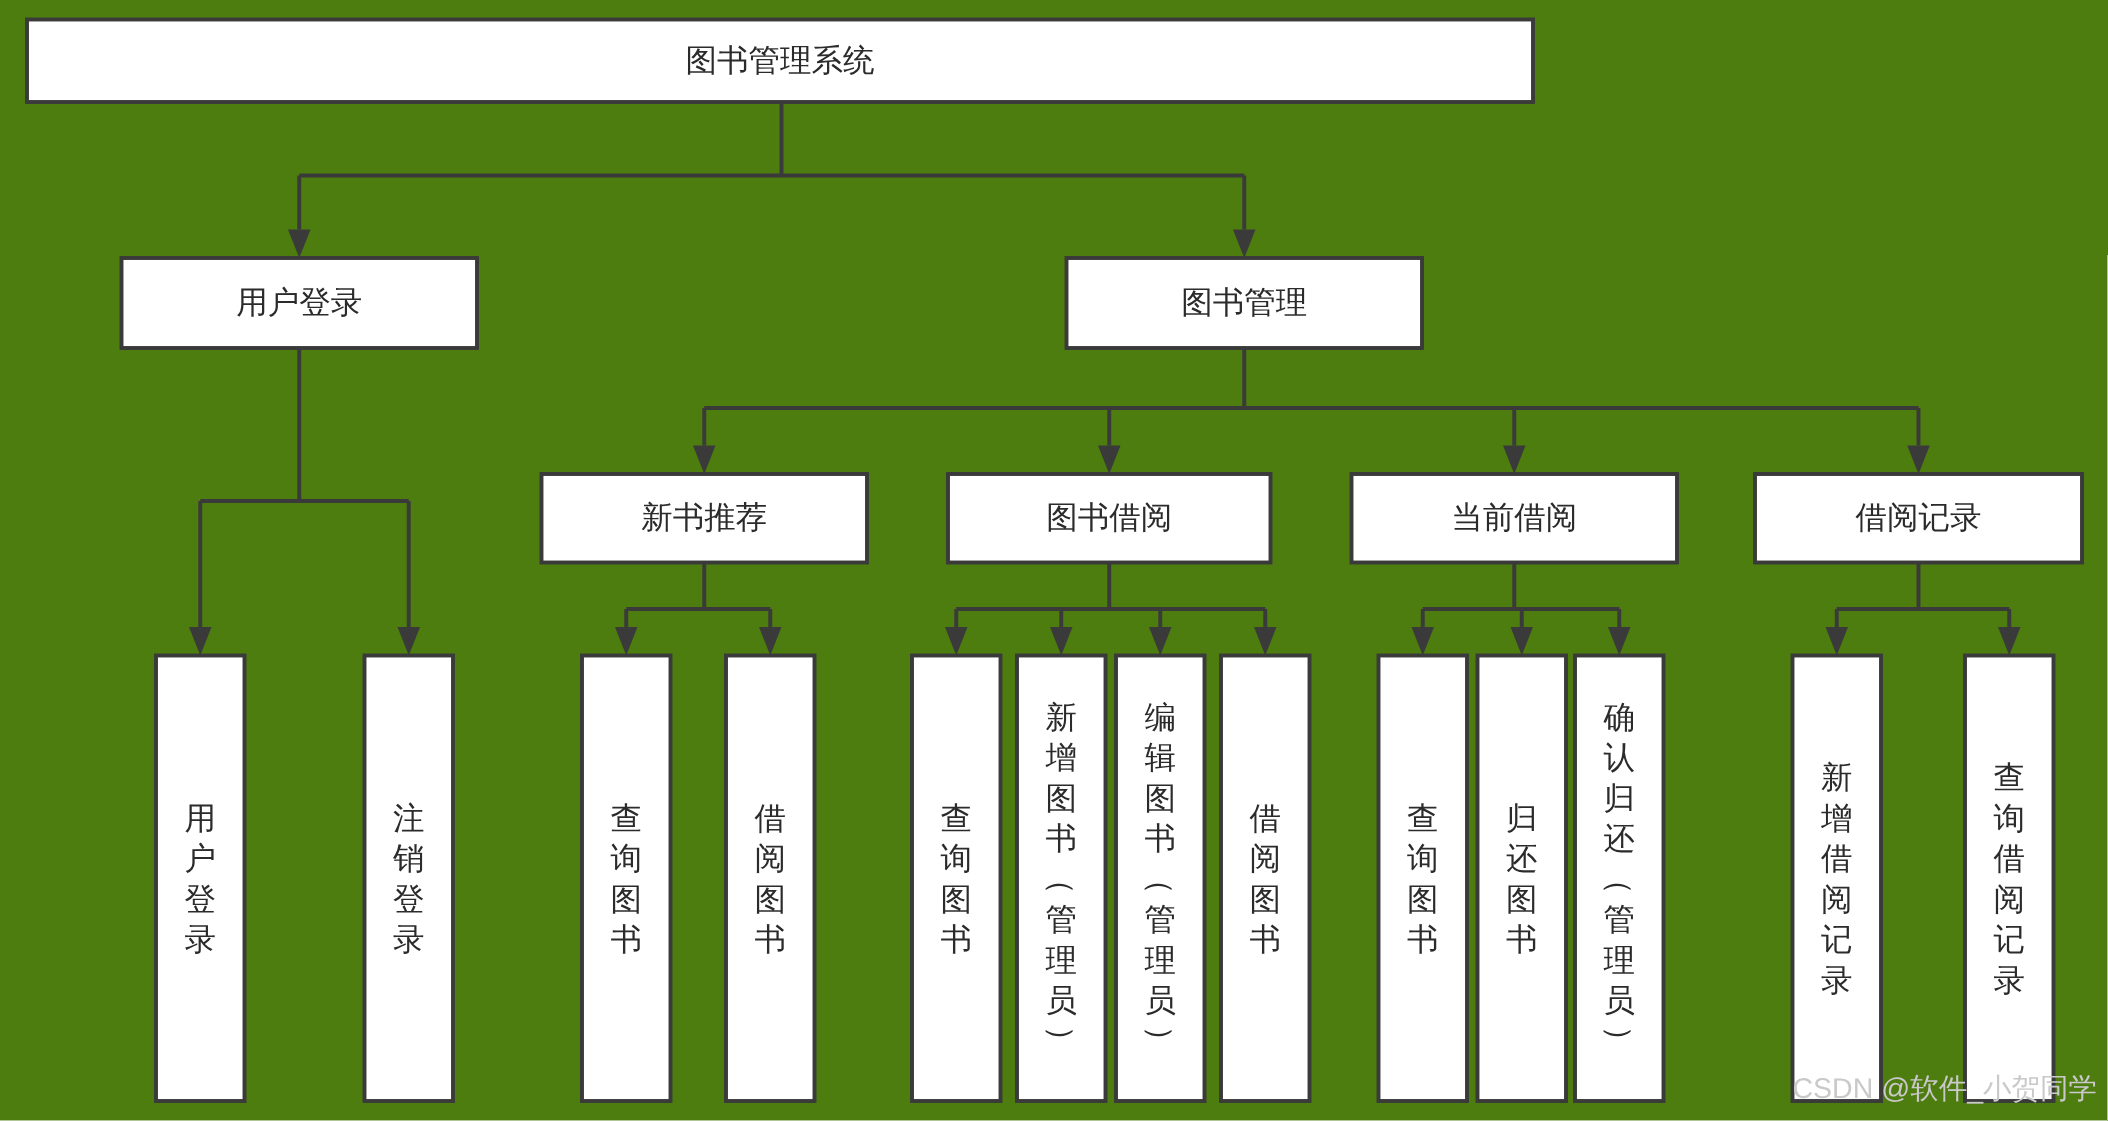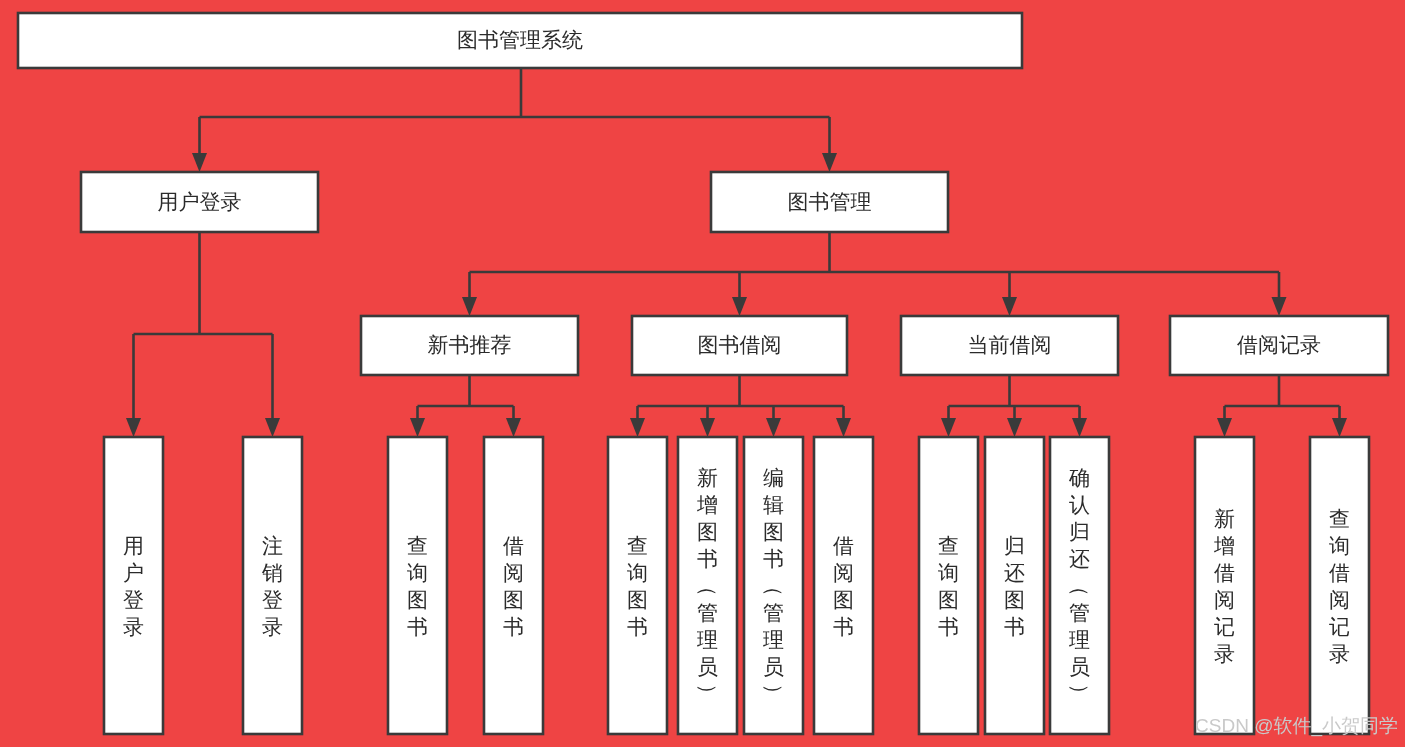--- a/index.html
+++ b/index.html
@@ -7,21 +7,21 @@
     padding: 0;
     background: #ffffff;
   }
   body {
     font-family: "Liberation Sans", "DejaVu Sans", sans-serif;
   }
   #diagram-root {
     position: relative;
     width: 1405px;
     height: 747px;
-    background: #ef4444;
+    background: #4d7c0f;
     overflow: hidden;
   }
   svg.diagram-canvas {
     position: absolute;
     left: 0;
     top: 0;
     width: 1405px;
     height: 747px;
     display: block;
   }

